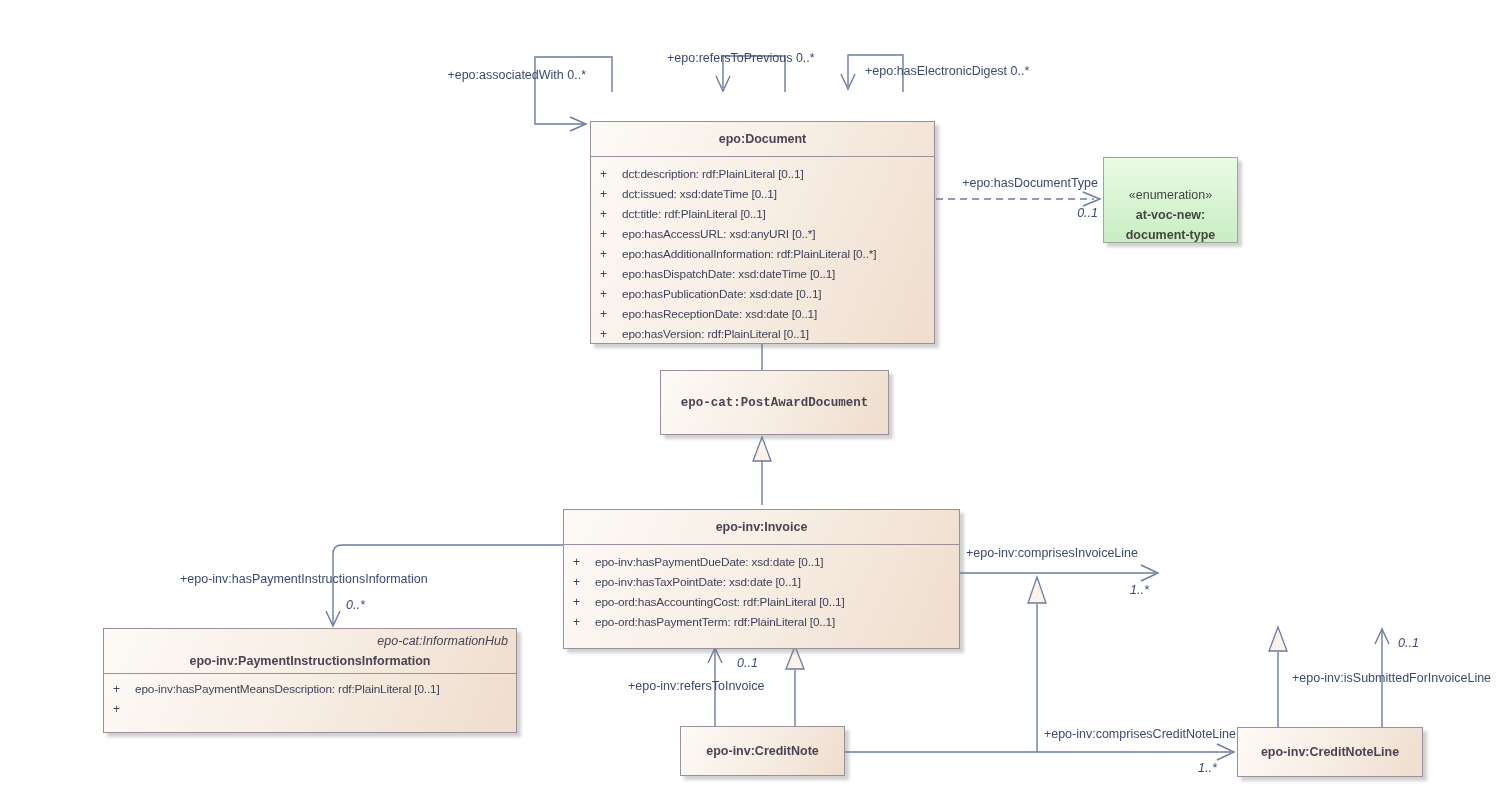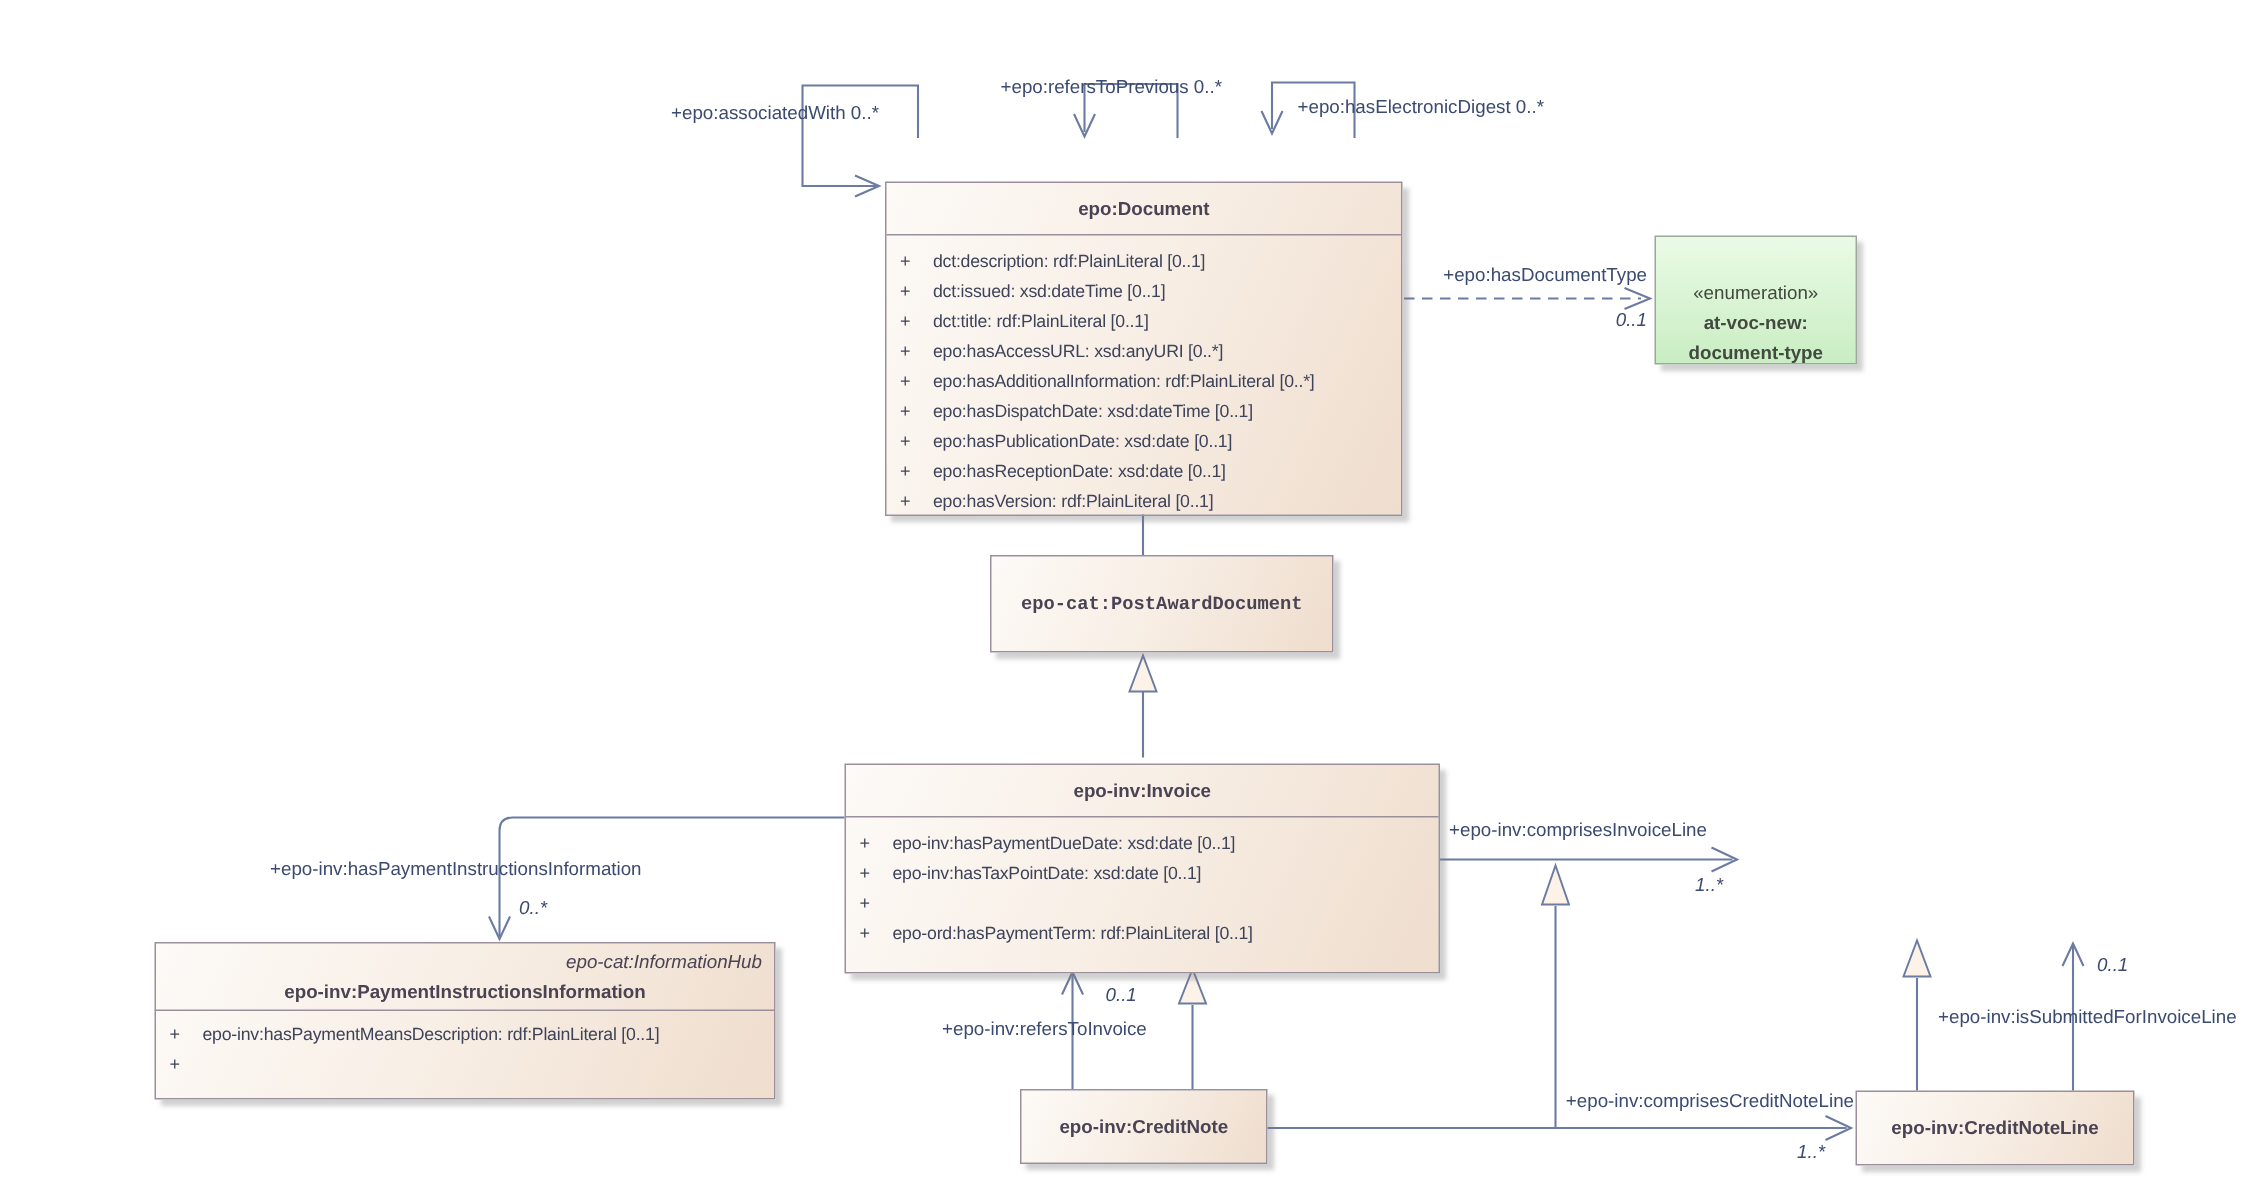--- a/index.html
+++ b/index.html
@@ -180,20 +180,21 @@
       <div class="attr-row">
           <span class="attr-plus">+</span>
           <span class="attr-text">epo-inv:hasPaymentDueDate: xsd:date [0..1]</span>
         </div>
       <div class="attr-row">
           <span class="attr-plus">+</span>
           <span class="attr-text">epo-inv:hasTaxPointDate: xsd:date [0..1]</span>
         </div>
       <div class="attr-row">
           <span class="attr-plus">+</span>
+          <span class="attr-text">epo-ord:hasAccountingCost: rdf:PlainLiteral [0..1]</span>
         </div>
       <div class="attr-row">
           <span class="attr-plus">+</span>
           <span class="attr-text">epo-ord:hasPaymentTerm: rdf:PlainLiteral [0..1]</span>
         </div>
     </div>
   </div>
 
   <div class="uml-class" style="left:103px;top:628px;width:414px;height:105px;">
     <div class="cls-header2">

